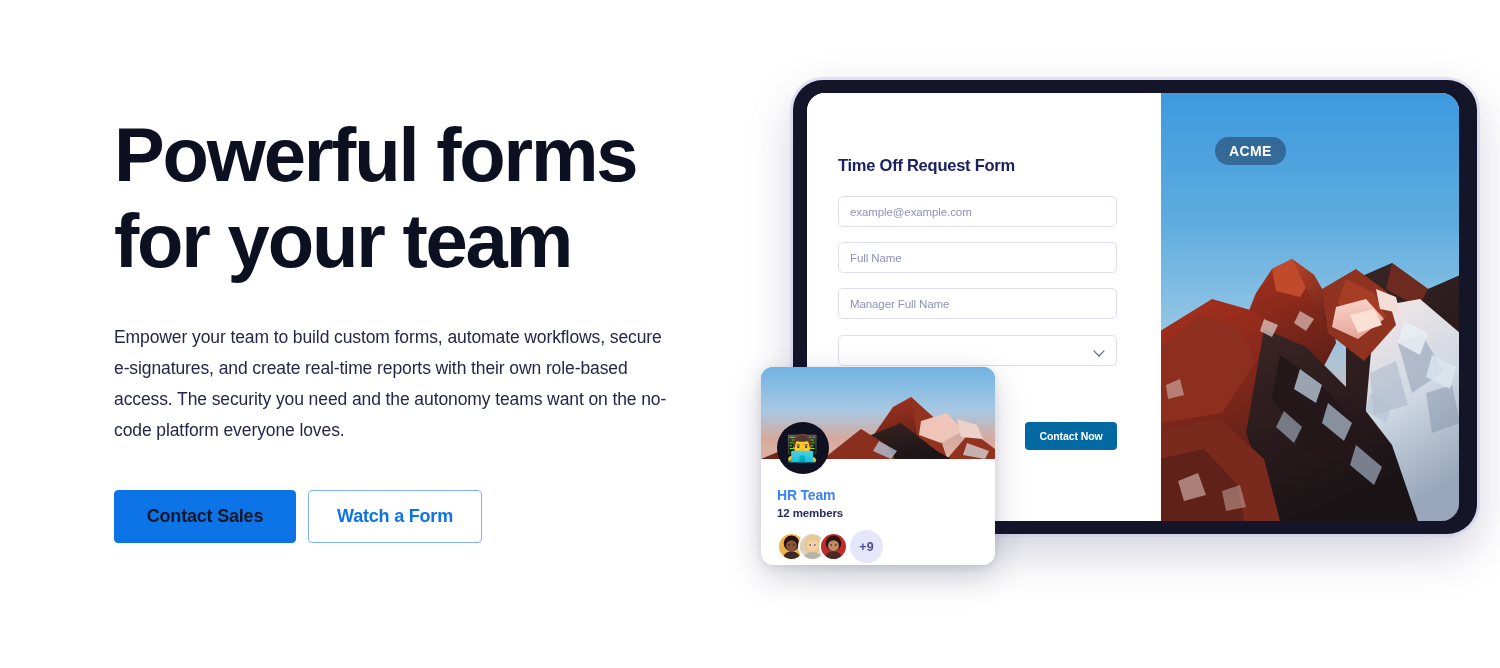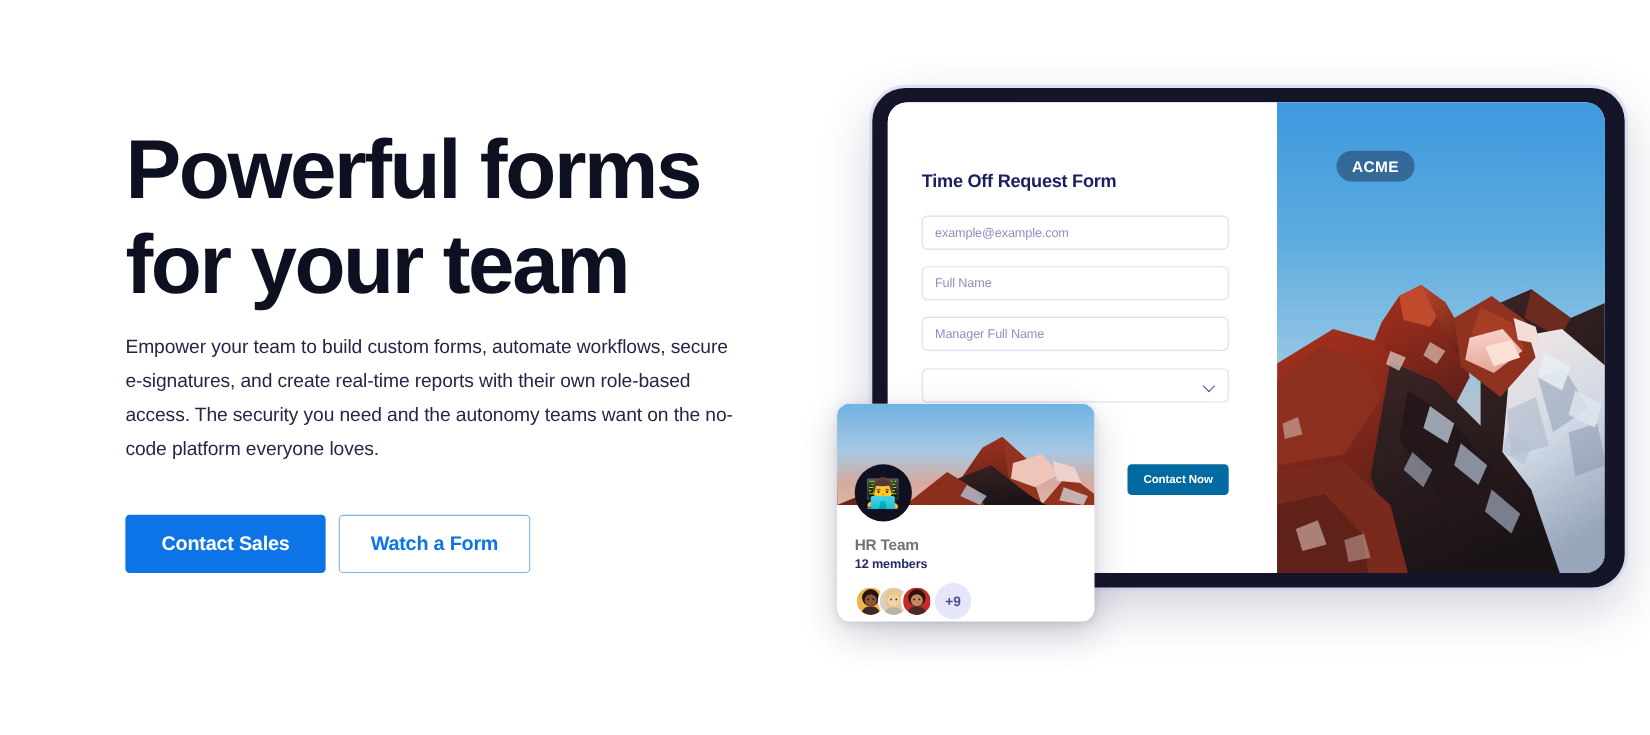--- a/index.html
+++ b/index.html
@@ -30,21 +30,21 @@
   .hero-title {
     font-size: 76px;
     line-height: 86px;
     font-weight: 700;
     letter-spacing: -2.2px;
     color: #0d1021;
     white-space: pre-line;
   }
 
   .hero-sub {
-    margin-top: 16px;
+    margin-top: 38px;
     width: 566px;
     font-size: 17.5px;
     line-height: 31px;
     color: #24264a;
     letter-spacing: -0.1px;
   }
 
   .cta-row {
     margin-top: 44px;
     display: flex;
@@ -61,21 +61,21 @@
     font-size: 18px;
     font-weight: 700;
     letter-spacing: -0.2px;
     cursor: pointer;
     user-select: none;
   }
 
   .btn-primary {
     width: 182px;
     background: #0d74e7;
-    color: #ffffff;
+    color: #0f172a;
     border: 1px solid #0d74e7;
   }
 
   .btn-secondary {
     width: 174px;
     background: #ffffff;
     color: #0d74e7;
     border: 1px solid #7fb4ef;
   }
 
@@ -290,21 +290,21 @@
     z-index: 3;
   }
 
   .hr-body {
     padding: 28px 16px 0 16px;
   }
 
   .hr-name {
     font-size: 14px;
     font-weight: 700;
-    color: #737373;
+    color: #3b82f6;
     letter-spacing: -0.2px;
   }
 
   .hr-members {
     margin-top: 4px;
     font-size: 11.5px;
     font-weight: 700;
     color: #252a63;
     letter-spacing: -0.1px;
   }

